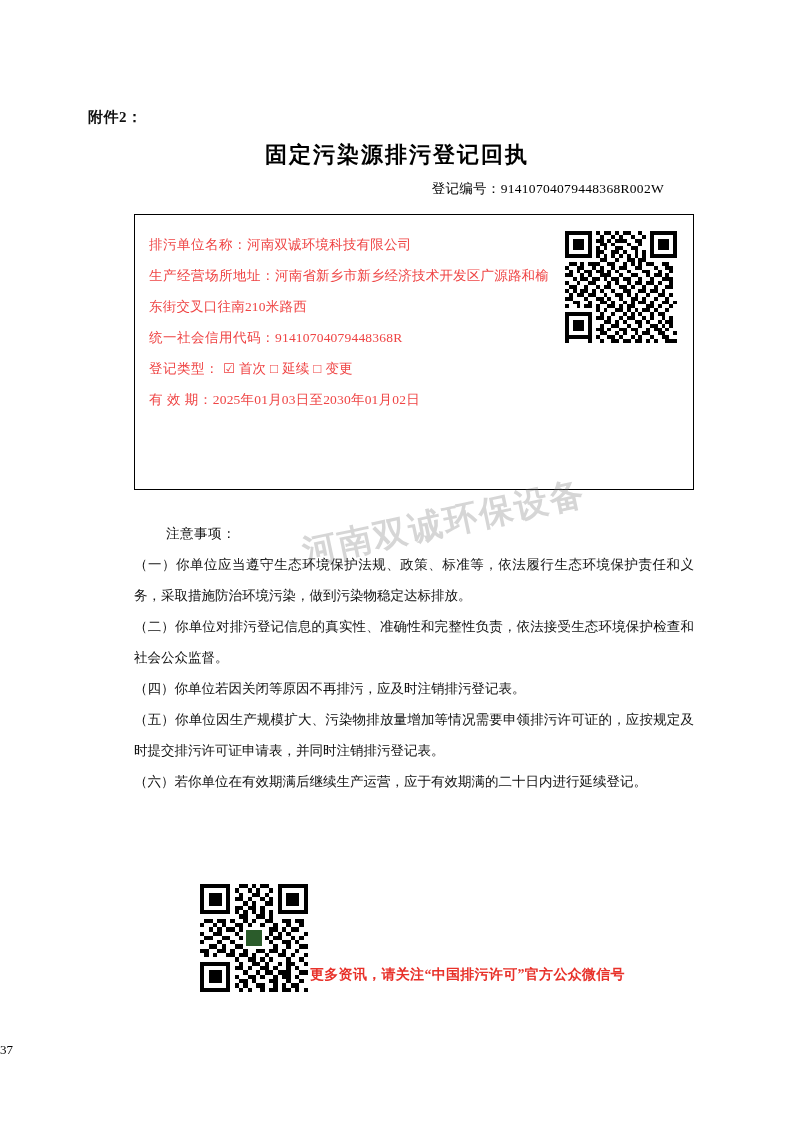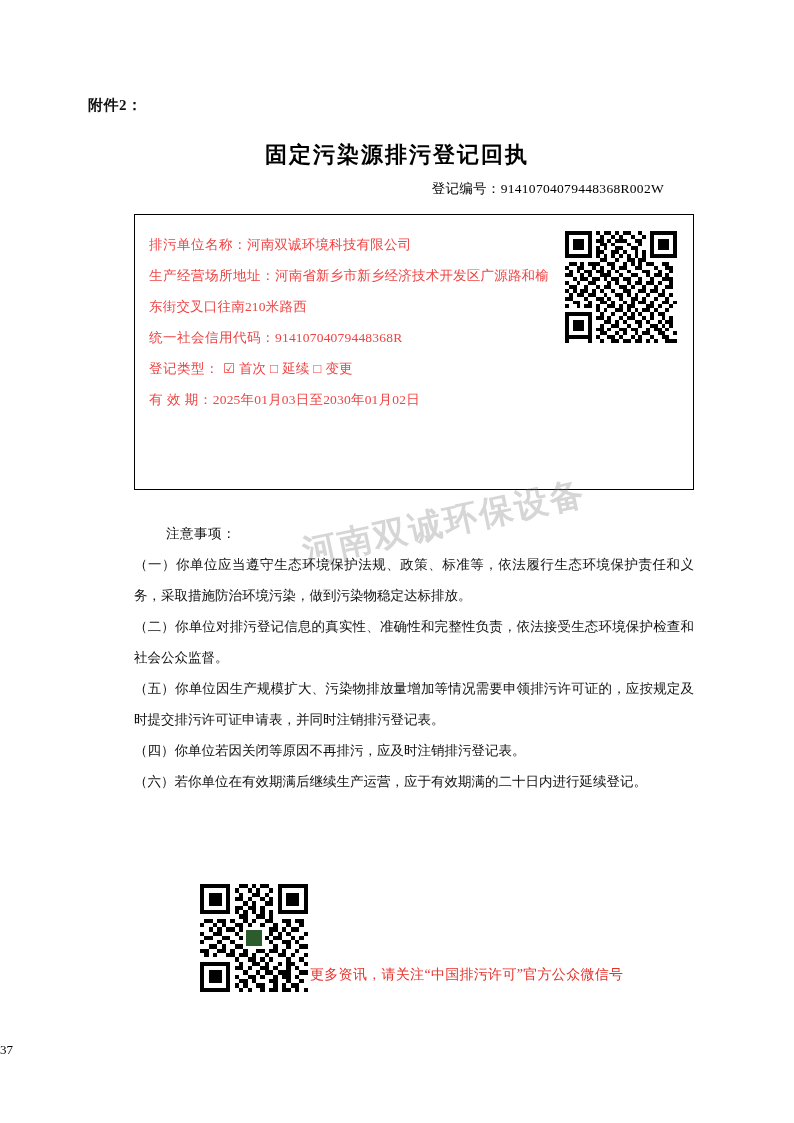--- a/index.html
+++ b/index.html
@@ -14,21 +14,21 @@
     position: relative;
     width: 794px;
     height: 1123px;
     background: #ffffff;
     overflow: hidden;
     margin: 0 auto;
   }
   .attachment-label {
     position: absolute;
     left: 88px;
-    top: 96px;
+    top: 108px;
     font-size: 15px;
     font-weight: bold;
     color: #111;
     letter-spacing: 0.5px;
   }
   .doc-title {
     position: absolute;
     left: 0;
     right: 0;
     top: 140px;
@@ -121,21 +121,21 @@
     left: 200px;
     top: 884px;
     width: 108px;
     height: 108px;
   }
   .promo-text {
     position: absolute;
     left: 310px;
     top: 966px;
     font-size: 14px;
-    font-weight: normal;
+    font-weight: bold;
     color: #e8312a;
     letter-spacing: 0.3px;
   }
   .page-number {
     position: absolute;
     left: 0;
     right: 0;
     top: 1042px;
     text-align: left;
     font-size: 13px;
@@ -452,22 +452,22 @@
       </svg>
     </div>
   </div>
 
   <div class="watermark">河南双诚环保设备</div>
 
   <div class="notes">
     <div class="notes-title">注意事项：</div>
     <div class="note-item">（一）你单位应当遵守生态环境保护法规、政策、标准等，依法履行生态环境保护责任和义务，采取措施防治环境污染，做到污染物稳定达标排放。</div>
     <div class="note-item">（二）你单位对排污登记信息的真实性、准确性和完整性负责，依法接受生态环境保护检查和社会公众监督。</div>
+    <div class="note-item">（四）你单位若因关闭等原因不再排污，应及时注销排污登记表。</div>
     <div class="note-item">（五）你单位因生产规模扩大、污染物排放量增加等情况需要申领排污许可证的，应按规定及时提交排污许可证申请表，并同时注销排污登记表。</div>
-    <div class="note-item">（四）你单位若因关闭等原因不再排污，应及时注销排污登记表。</div>
     <div class="note-item">（六）若你单位在有效期满后继续生产运营，应于有效期满的二十日内进行延续登记。</div>
   </div>
 
   <div class="qr-bottom">
     <svg class="qr" width="108" height="108" viewBox="0 0 25 25" shape-rendering="crispEdges" aria-hidden="true">
       <rect width="25" height="25" fill="#ffffff"></rect>
       <g fill="#000000">
         <rect x="0" y="0" width="7" height="1"></rect>
           <rect x="9" y="0" width="2" height="1"></rect>
           <rect x="12" y="0" width="1" height="1"></rect>

